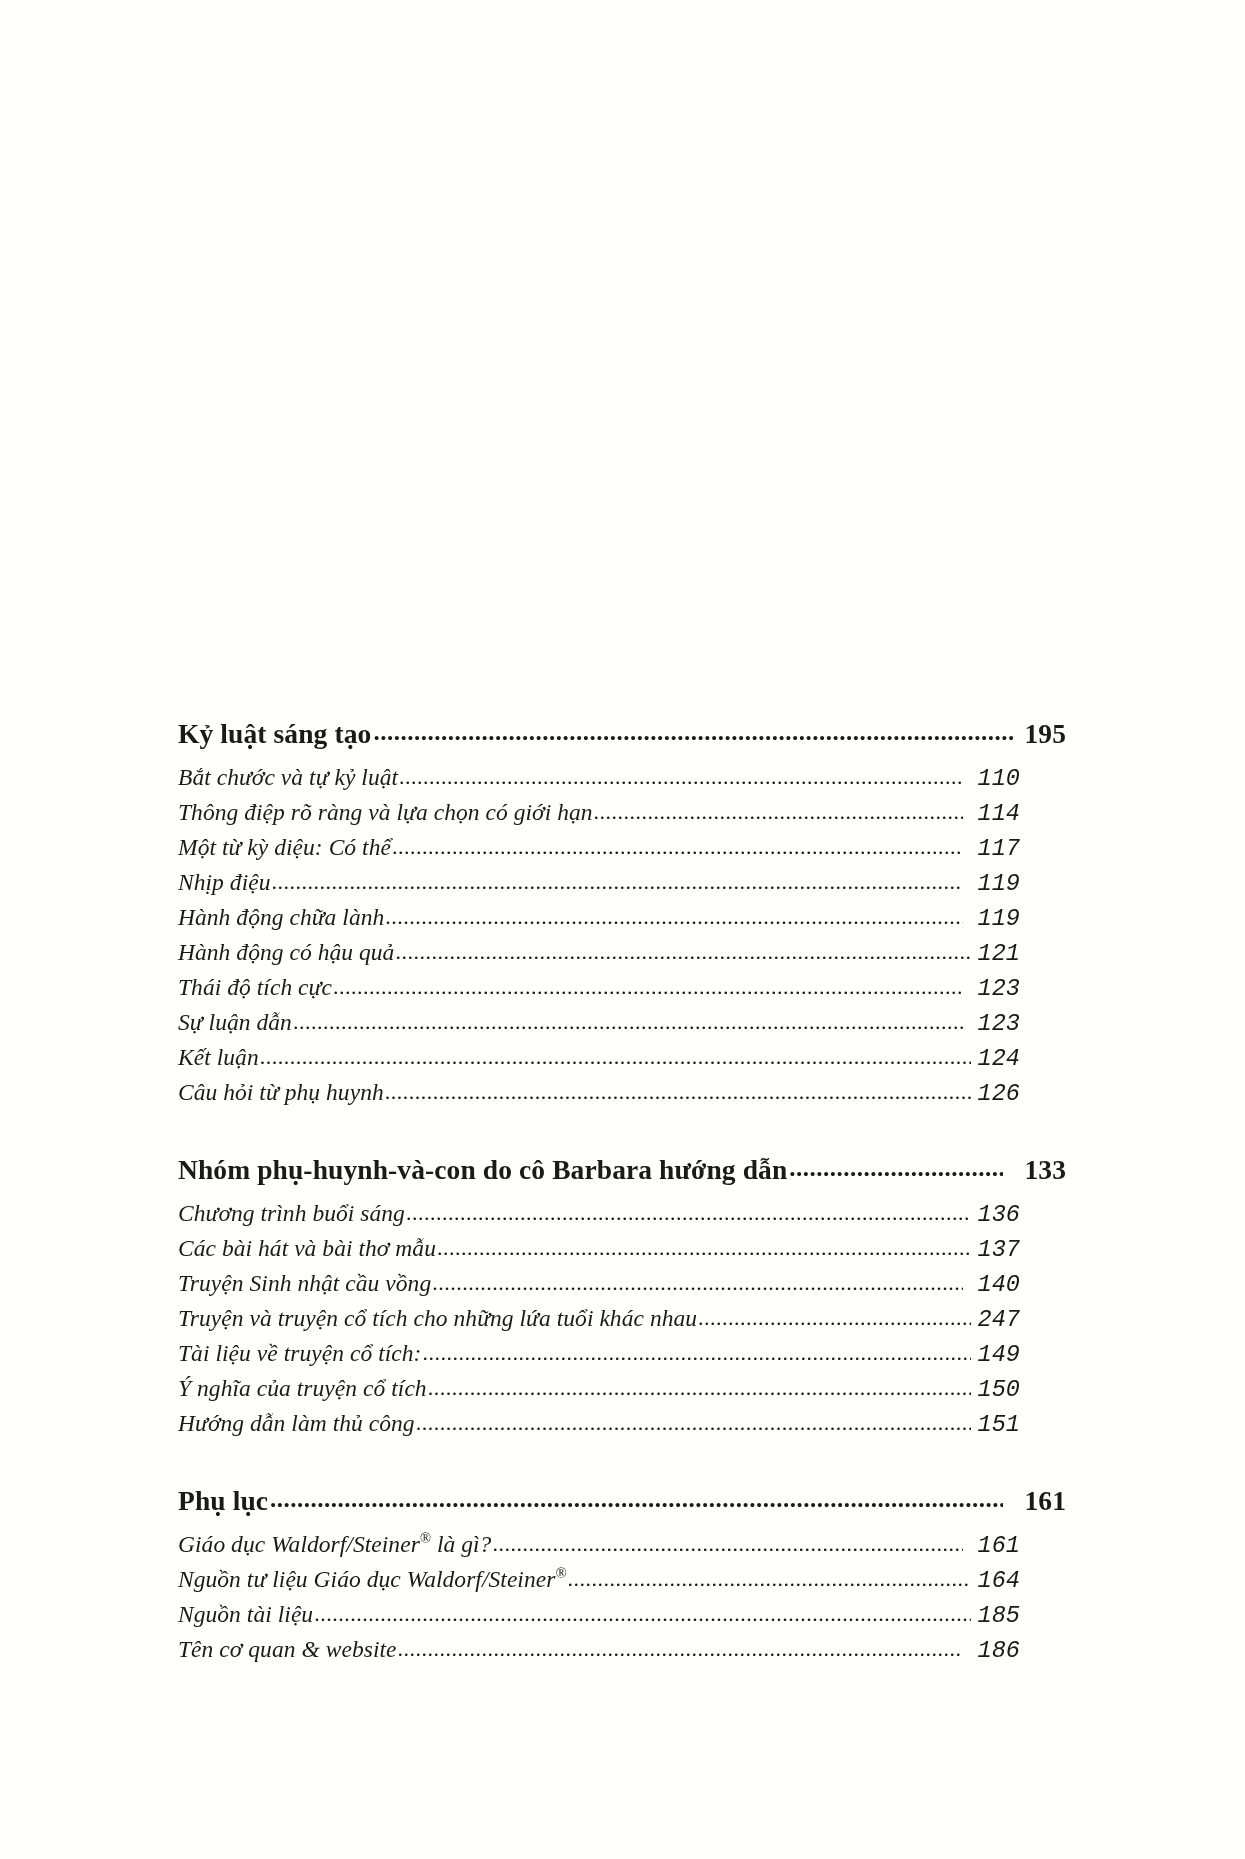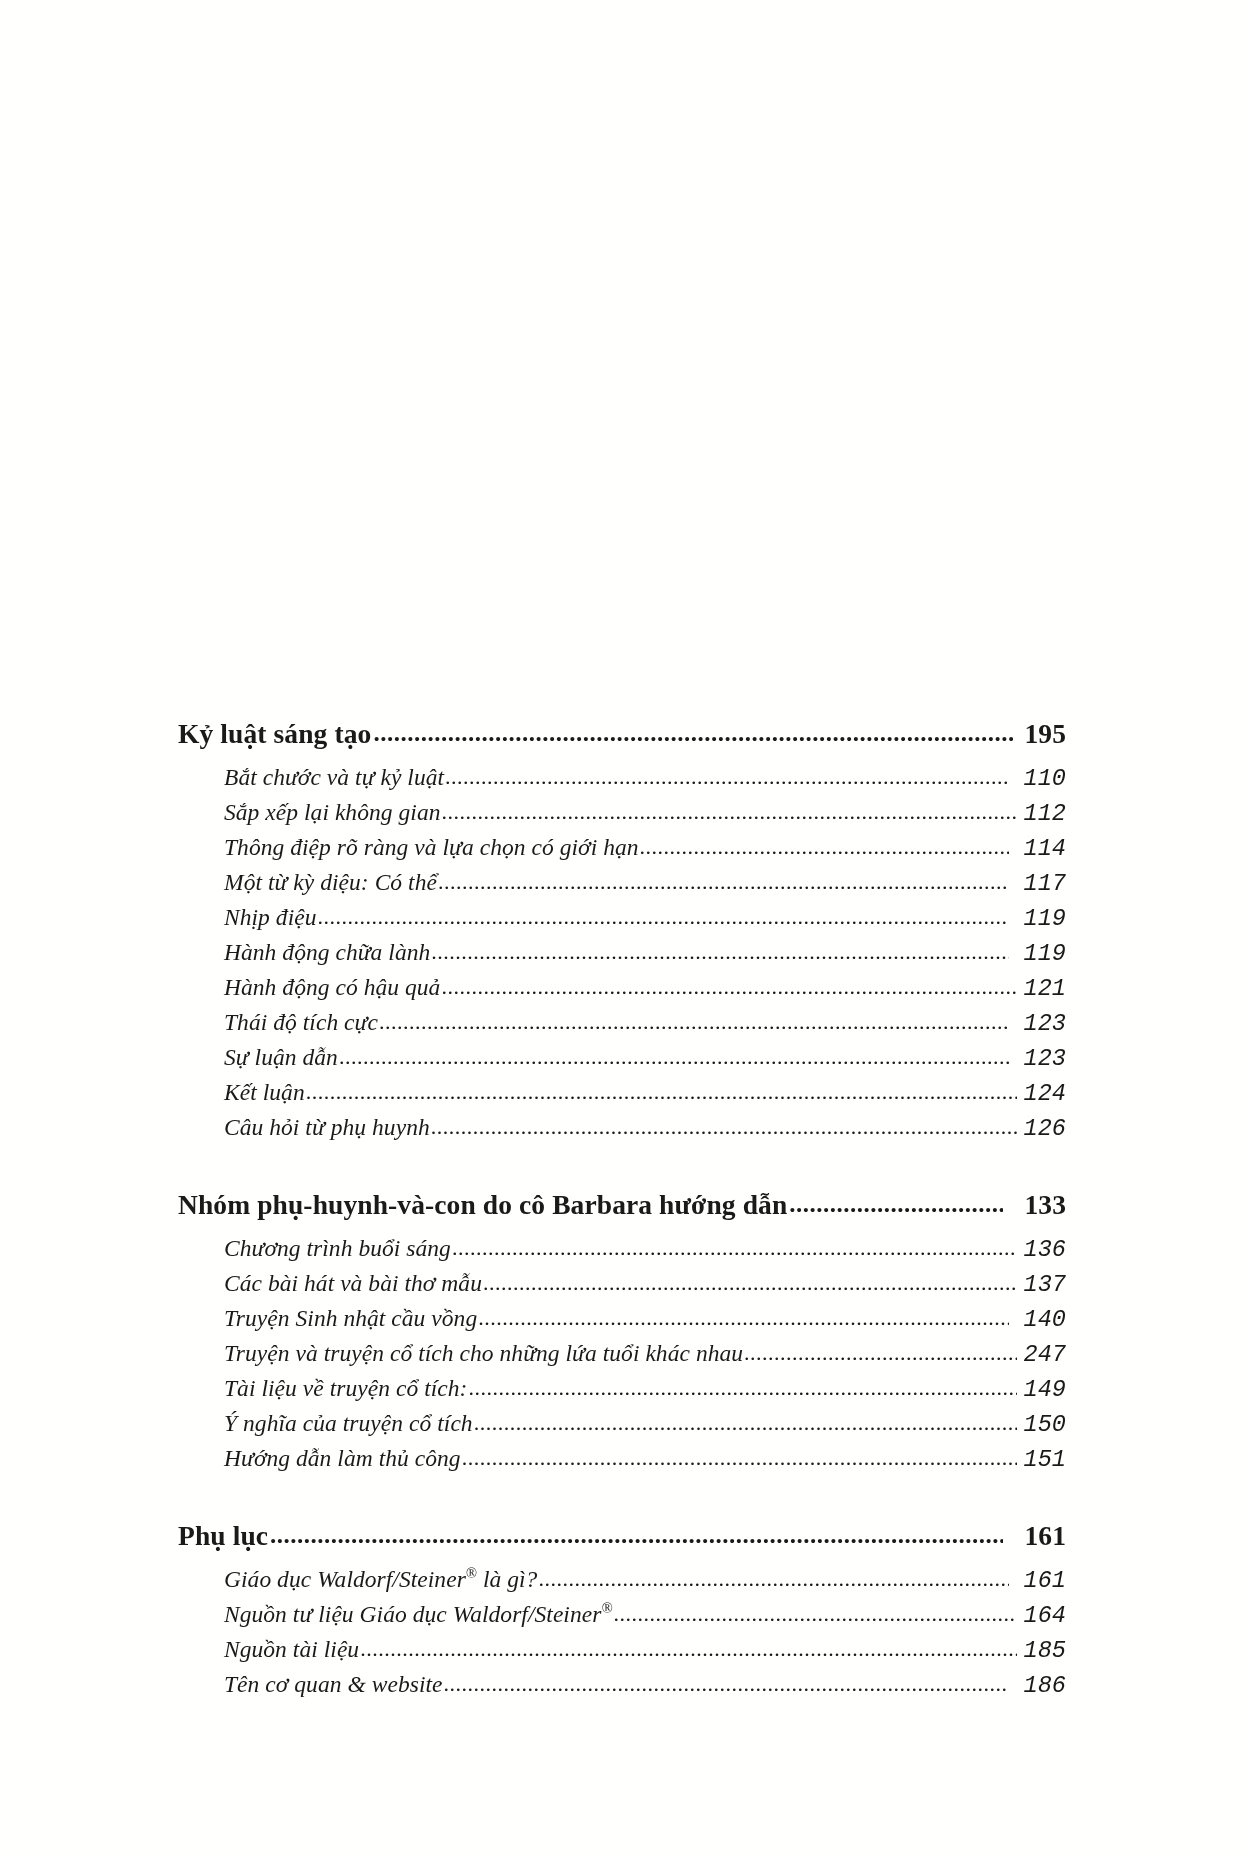--- a/index.html
+++ b/index.html
@@ -62,20 +62,21 @@
     flex: 0 0 auto;
     text-align: right;
   }
 
   
   .chapter {
     font-size: 27.5px;
     font-weight: 700;
     letter-spacing: 0.1px;
     margin-bottom: 10px;
+    align-items: center;
   }
   .chapter .label {
     padding-right: 1px;
   }
   .chapter .leader {
     font-weight: 700;
     font-size: 25px;
     top: -2px;
   }
   .chapter .page-no {
@@ -83,21 +84,20 @@
     font-weight: 700;
   }
   .chapter.pad-no .page-no {
     padding-left: 10px;
   }
 
   
   .entry {
     font-size: 23.5px;
     font-style: italic;
-    margin-left: 46px;
     width: calc(100% - 46px);
     padding: 3.5px 0;
     letter-spacing: 0.05px;
   }
   .entry .leader {
     font-style: normal;
     font-size: 22px;
   }
   .entry .page-no {
     min-width: 48px;
@@ -123,25 +123,20 @@
       <div class="row chapter">
         <span class="label">Kỷ luật sáng tạo</span>
         <span class="leader"></span>
         <span class="page-no">195</span>
       </div>
       <div class="row entry sp">
         <span class="label">Bắt chước và tự kỷ luật</span>
         <span class="leader"></span>
         <span class="page-no">110</span>
       </div>
-      <div class="row entry">
-        <span class="label">Sắp xếp lại không gian</span>
-        <span class="leader"></span>
-        <span class="page-no">112</span>
-      </div>
       <div class="row entry sp">
         <span class="label">Thông điệp rõ ràng và lựa chọn có giới hạn</span>
         <span class="leader"></span>
         <span class="page-no">114</span>
       </div>
       <div class="row entry sp">
         <span class="label">Một từ kỳ diệu: Có thể</span>
         <span class="leader"></span>
         <span class="page-no">117</span>
       </div>

